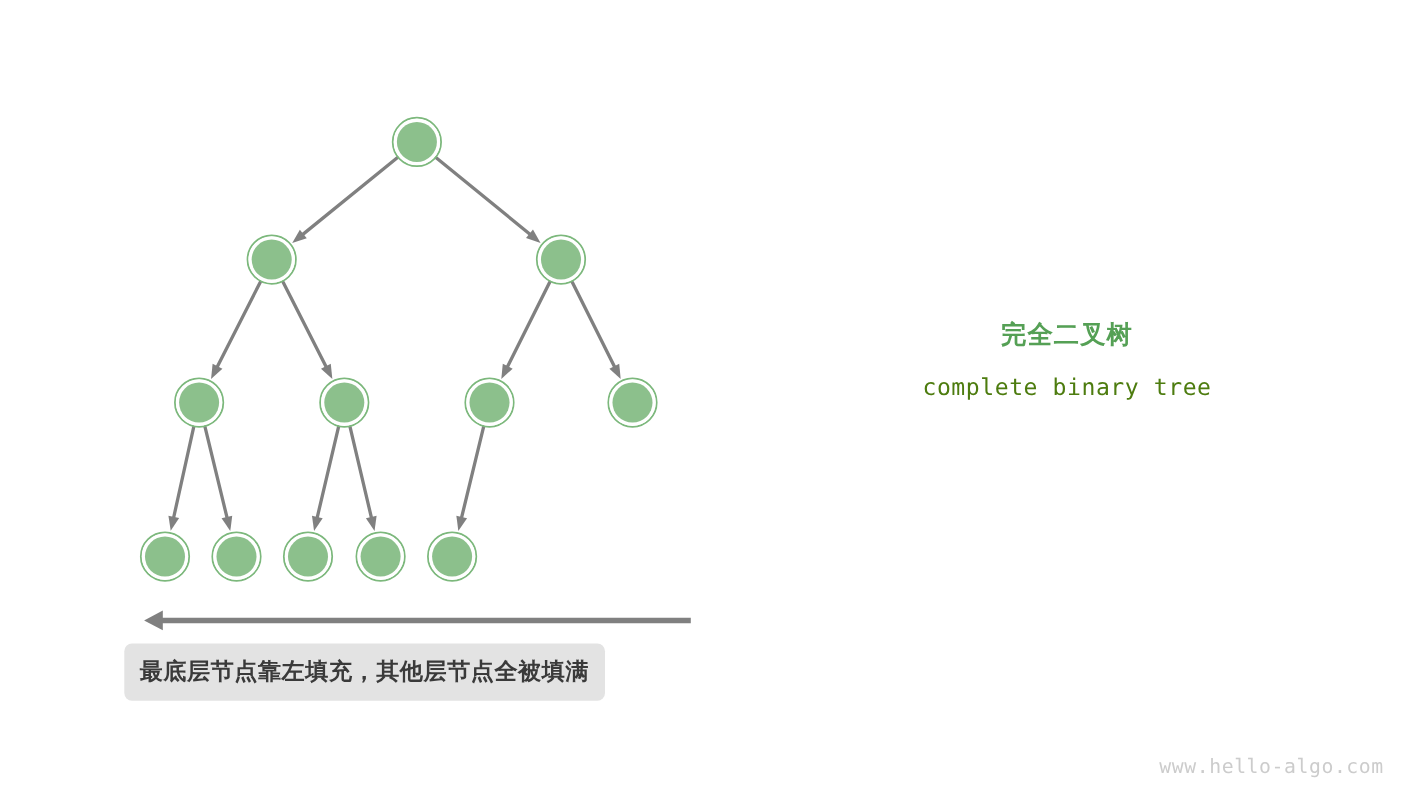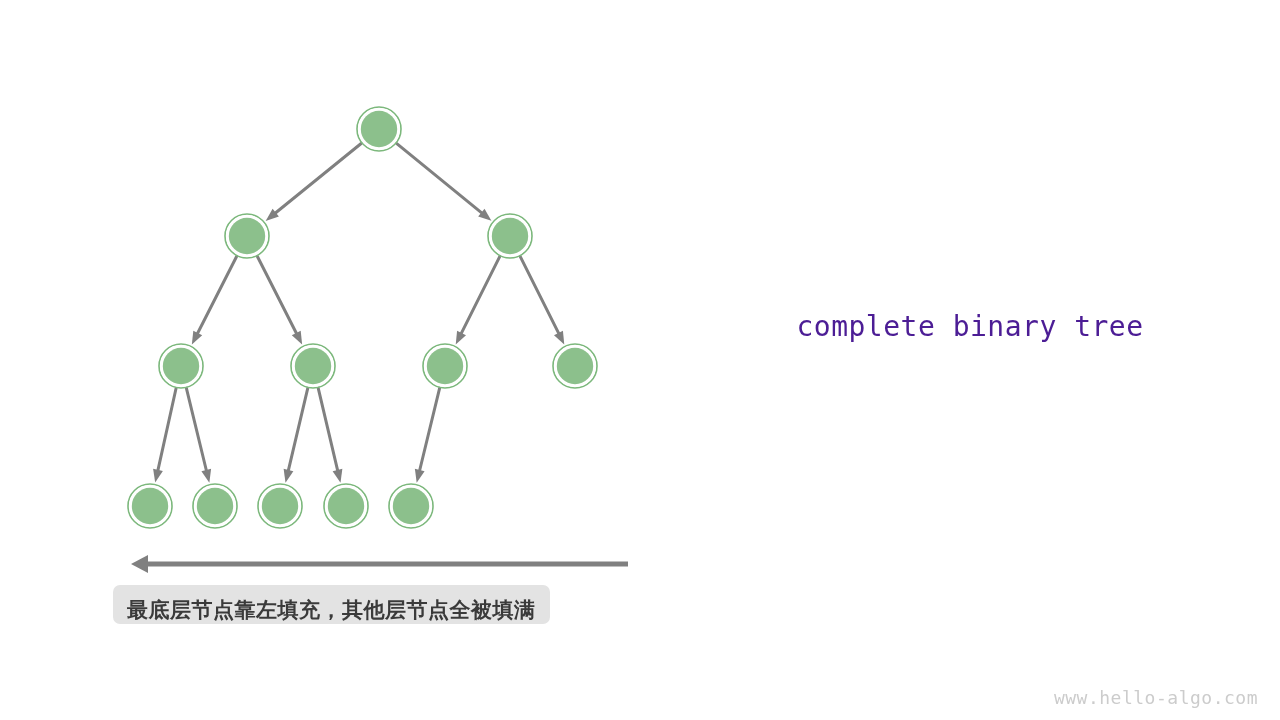--- a/index.html
+++ b/index.html
@@ -31,30 +31,30 @@
   .legend-title {
     font-family: "Liberation Sans", "DejaVu Sans", sans-serif;
     font-size: 23px;
     font-weight: bold;
     color: #55a055;
     letter-spacing: 1px;
     line-height: 1.3;
   }
   .legend-subtitle {
     font-family: "DejaVu Sans Mono", "Liberation Mono", monospace;
-    font-size: 28px;
-    color: #4c1d95;
+    font-size: 21px;
+    color: #4d7c0f;
     margin-top: 20px;
     letter-spacing: 0.5px;
   }
   .caption-box {
     position: absolute;
     left: 113px;
     top: 585px;
-    padding: 11px 14px 0 14px;
+    padding: 11px 14px 13px 14px;
     background: #e3e3e3;
     border-radius: 7px;
     font-family: "Liberation Sans", "DejaVu Sans", sans-serif;
     font-size: 21px;
     font-weight: bold;
     color: #3a3a3a;
     white-space: nowrap;
     letter-spacing: 0.5px;
   }
   .watermark {
@@ -181,18 +181,19 @@
     </g>
   <g id="arrow-layer">
       <g>
         <line x1="628" y1="564" x2="145" y2="564" stroke="#808080" stroke-width="5" stroke-linecap="butt"></line>
         <polygon points="131,564 148,555 148,573" fill="#808080"></polygon>
       </g>
     </g>
 </svg>
 
 <div class="legend">
+  <div class="legend-title">完全二叉树</div>
   <div class="legend-subtitle">complete binary tree</div>
 </div>
 
 <div class="caption-box">最底层节点靠左填充，其他层节点全被填满</div>
 
 <div class="watermark">www.hello-algo.com</div>
 
 </body></html>

